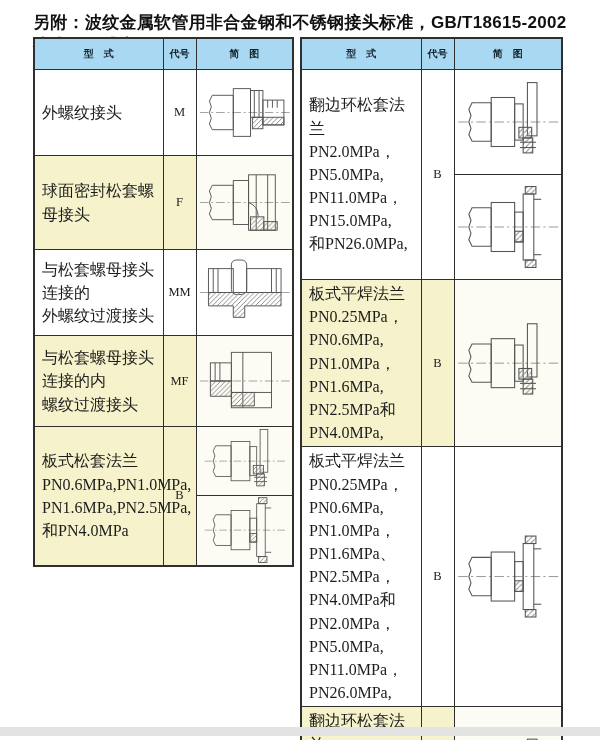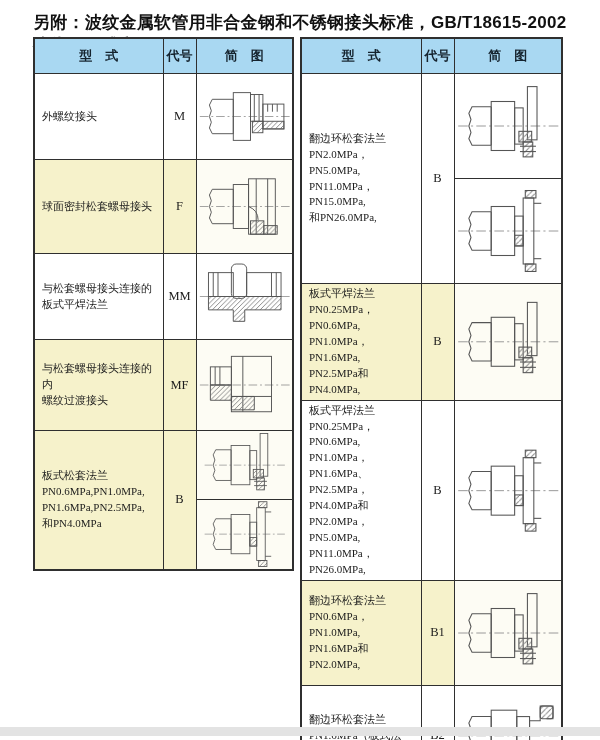--- a/index.html
+++ b/index.html
@@ -12,24 +12,24 @@
     position:absolute;left:33px;top:11px;width:545px;
     font-family:"Liberation Sans","DejaVu Sans",sans-serif;
     font-weight:700;font-size:17px;letter-spacing:0.3px;color:#111;
   }
   table{border-collapse:collapse;table-layout:fixed;position:absolute;top:37px;background:#fff;}
   #tbl-left{left:33px;width:259px;}
   #tbl-right{left:300px;width:261px;}
   table, td, th{border:1px solid #2f2f2f;}
   table{border-width:2px;}
   th{
-    background:#a9d8f2;font-weight:700;font-size:13px;color:#15232e;
+    background:#a9d8f2;font-weight:700;font-size:10px;color:#15232e;
     padding:8px 0;text-align:center;
   }
-  td{font-size:11px;}
+  td{font-size:16px;}
   td.type{
     text-align:left;padding:2px 4px 2px 7px;line-height:1.45;
     white-space:pre-line;vertical-align:middle;
   }
   td.code{
     text-align:center;vertical-align:middle;font-size:12.5px;
     font-family:"Liberation Serif","DejaVu Serif",serif;
   }
   td.diag-cell{padding:0;position:relative;}
   tr.hl td{background:#f6f2cb;}
@@ -110,21 +110,21 @@
                 <path d="M54,40 q10,4 10,14" stroke="#555" stroke-width="1" fill="none"></path>
                 <rect x="56" y="55" width="14" height="14" fill="url(#h2)" stroke="#555" stroke-width="1"></rect>
                 <rect x="70" y="60" width="14" height="9" fill="url(#h2)" stroke="#555" stroke-width="1"></rect>
               </svg>
             </div>
     </div>
         </td>
   </tr>
   <tr style="height:86px">
     <td class="type">与松套螺母接头连接的
-板式平焊法兰</td>
+外螺纹过渡接头</td>
     <td class="code">MM</td>
     <td class="diag-cell">
           <div class="diag-stack">
       <div class="diag">
               <svg viewBox="0 0 100 80" preserveAspectRatio="xMidYMid meet">
                 <defs>
                   <pattern id="h3" width="5" height="5" patternUnits="userSpaceOnUse">
                     <path d="M0,5 L5,0" stroke="#888" stroke-width="1"></path>
                   </pattern>
                 </defs>

